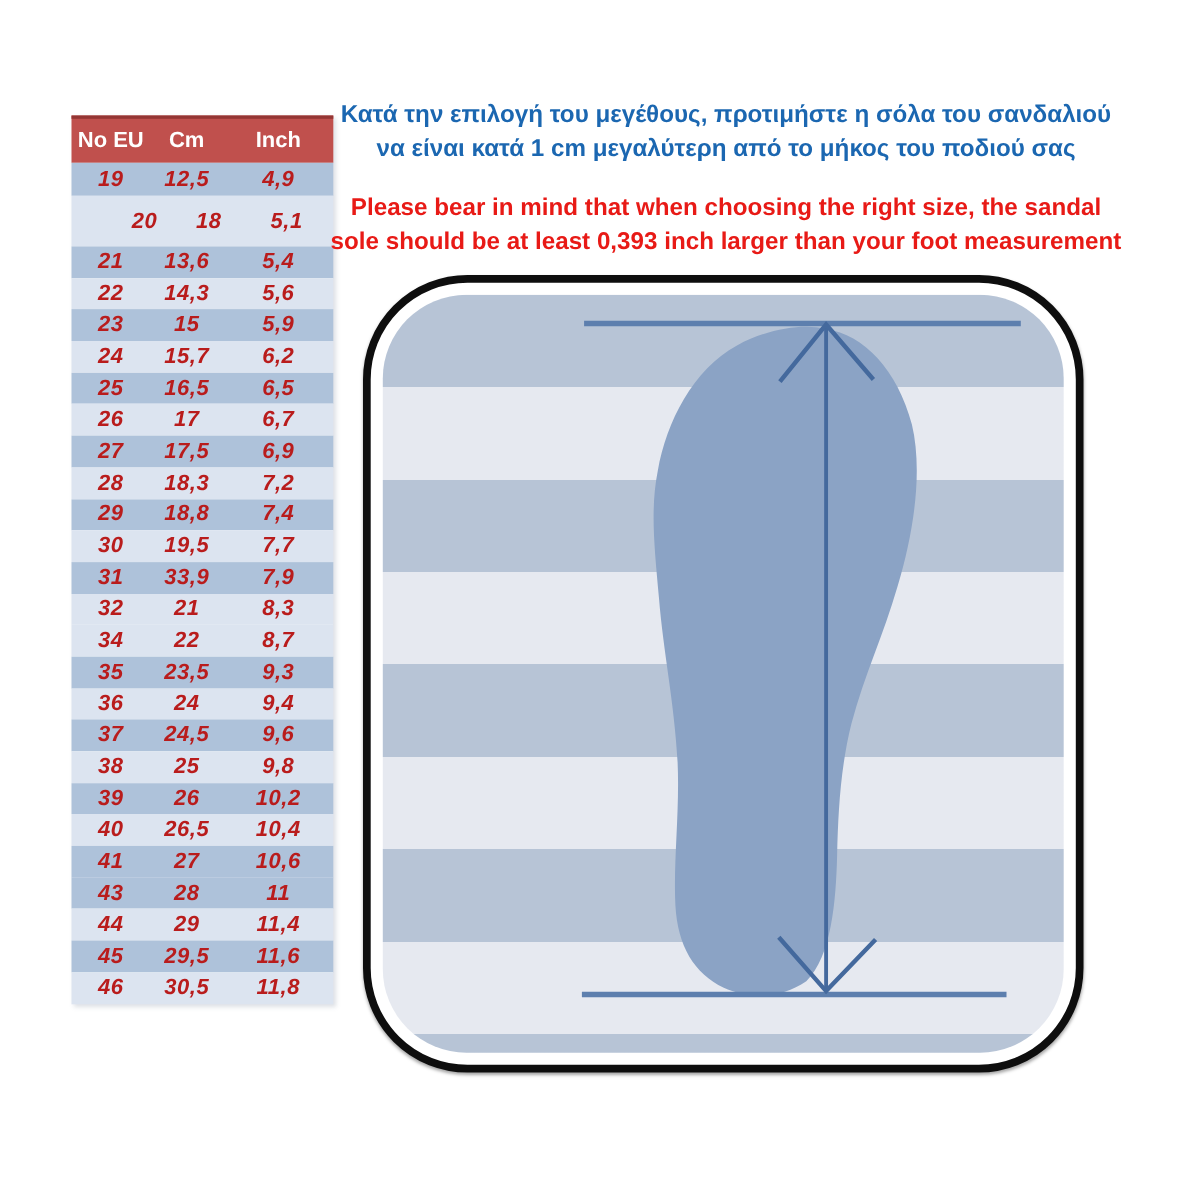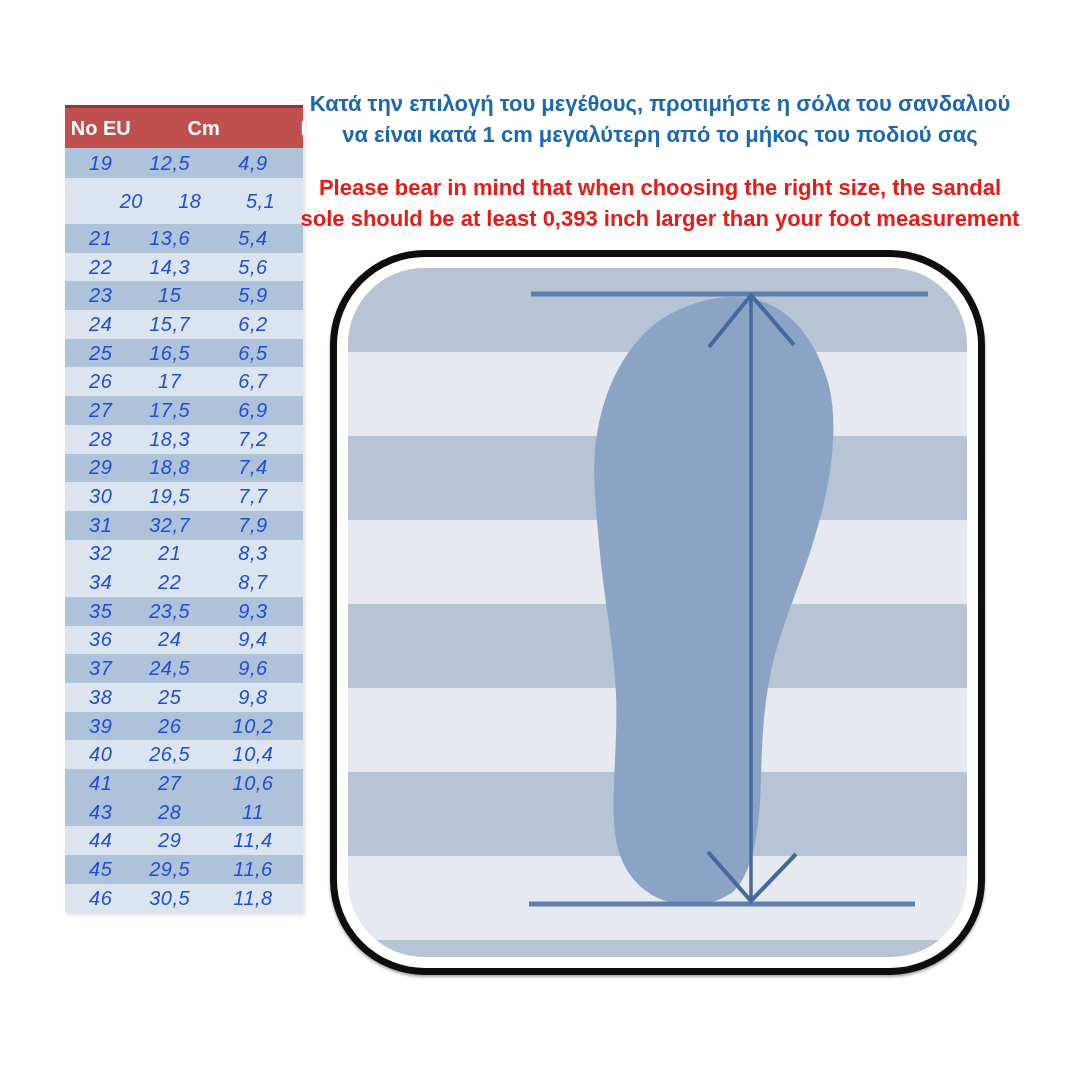--- a/index.html
+++ b/index.html
@@ -17,29 +17,29 @@
     position:absolute;left:65px;top:105px;width:238px;
     box-shadow:2px 2px 4px rgba(120,130,150,.25);
   }
   .thead{
     height:43px;
     background:var(--header-bg,#c0504d);
     border-top:3px solid var(--header-top,#943634);
     box-sizing:border-box;
     display:grid;grid-template-columns:30% 28% 42%;
     align-items:center;
-    color:#ffffff;font-weight:bold;font-size:20px;gap:34px;
+    color:#ffffff;font-weight:bold;font-size:20px;
   }
   .thead span{text-align:center;}
   .trow{
     height:28.7px;
     display:grid;grid-template-columns:30% 28% 42%;
     align-items:center;
-    font-size:20px;font-weight:normal;font-style:italic;
-    color:#1d4ed8;
+    font-size:20px;font-weight:bold;font-style:italic;
+    color:#b91c1c;
   }
   .trow:nth-child(1){height:30px;}
   .trow:nth-child(2){height:46px;padding-left:36px;}
   .trow span{text-align:center;letter-spacing:.5px;}
   .trow.dark{background:var(--row-dark,#aec2da);}
   .trow.light{background:var(--row-light,#dce4f0);}
 
   
   .note{
     position:absolute;left:300px;width:720px;
@@ -139,21 +139,21 @@
           <span>18,8</span>
           <span>7,4</span>
         </div>
         <div class="trow light">
           <span>30</span>
           <span>19,5</span>
           <span>7,7</span>
         </div>
         <div class="trow dark">
           <span>31</span>
-          <span>32,7</span>
+          <span>33,9</span>
           <span>7,9</span>
         </div>
         <div class="trow light">
           <span>32</span>
           <span>21</span>
           <span>8,3</span>
         </div>
         <div class="trow light">
           <span>34</span>
           <span>22</span>

